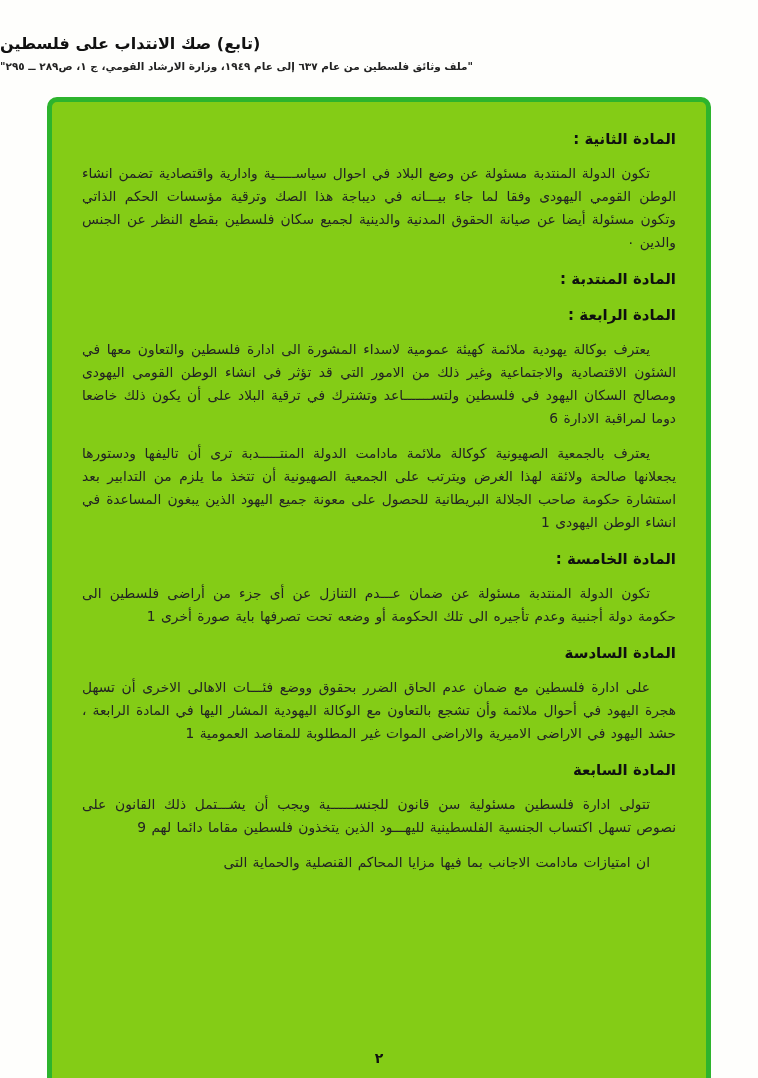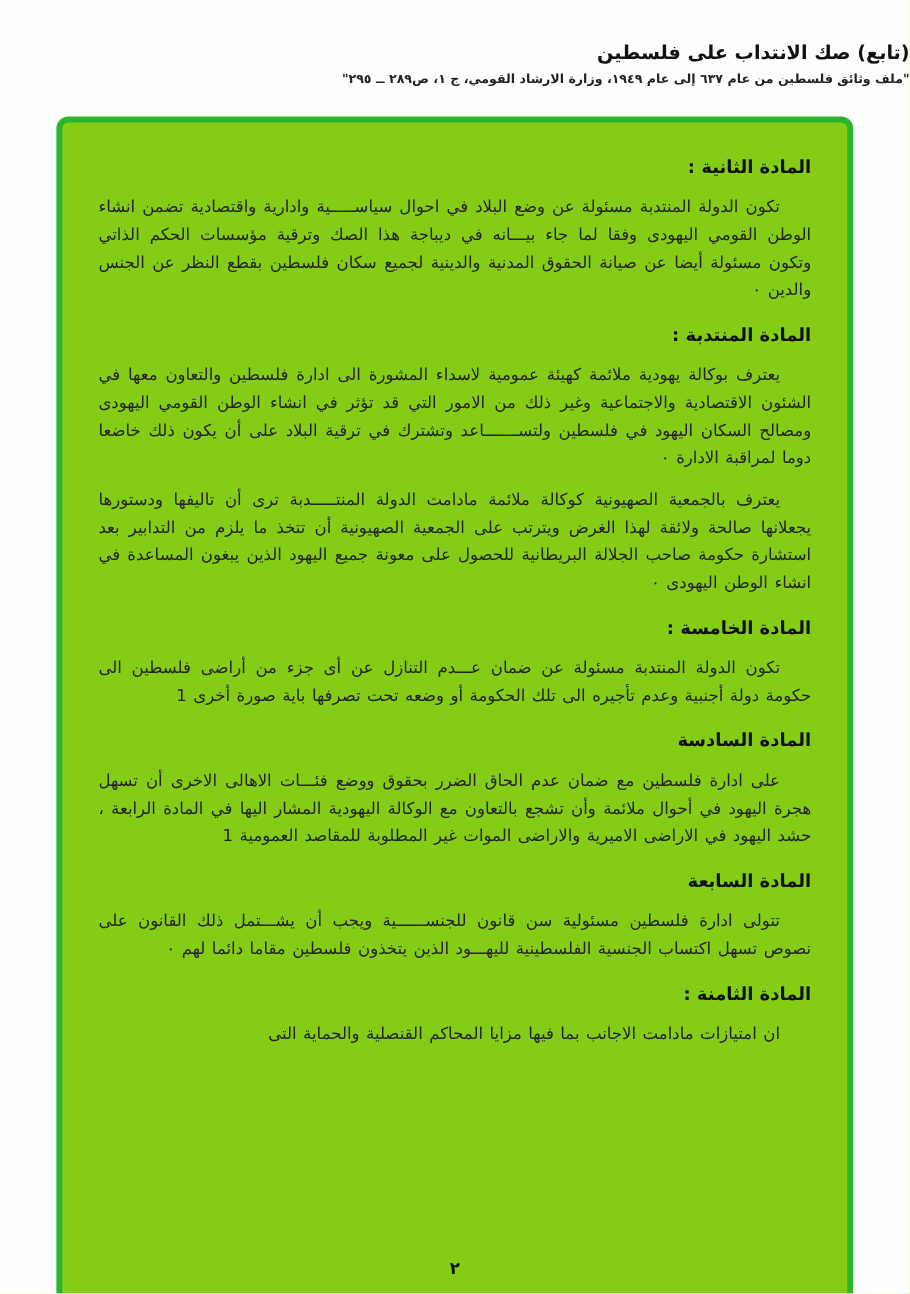--- a/index.html
+++ b/index.html
@@ -11,21 +11,21 @@
     position: relative;
     width: 758px;
     height: 1078px;
     background: #fefefc;
     font-family: "DejaVu Sans", sans-serif;
     color: #1c1c1c;
     overflow: hidden;
     margin: 0 auto;
   }
   .doc-header {
-    text-align: right;
+    text-align: left;
     padding-top: 34px;
     direction: rtl;
   }
   .doc-title {
     font-size: 16px;
     font-weight: bold;
     margin: 0;
     color: #111;
     letter-spacing: 0.5px;
   }
@@ -95,41 +95,41 @@
     <section class="article-section">
       <h2 class="article-heading">المادة الثانية :</h2>
       <p class="article-par">تكون الدولة المنتدبة مسئولة عن وضع البلاد في احوال سياســـــية وادارية واقتصادية تضمن انشاء الوطن القومي اليهودى وفقا لما جاء بيـــانه في ديباجة هذا الصك وترقية مؤسسات الحكم الذاتي وتكون مسئولة أيضا عن صيانة الحقوق المدنية والدينية لجميع سكان فلسطين بقطع النظر عن الجنس والدين ٠</p>
     </section>
 
     <section class="article-section">
       <h2 class="article-heading">المادة المنتدبة :</h2>
     </section>
 
     <section class="article-section">
-      <p class="article-par">يعترف بوكالة يهودية ملائمة كهيئة عمومية لاسداء المشورة الى ادارة فلسطين والتعاون معها في الشئون الاقتصادية والاجتماعية وغير ذلك من الامور التي قد تؤثر في انشاء الوطن القومي اليهودى ومصالح السكان اليهود في فلسطين ولتســـــــاعد وتشترك في ترقية البلاد على أن يكون ذلك خاضعا دوما لمراقبة الادارة ٠</p>
-      <p class="article-par">يعترف بالجمعية الصهيونية كوكالة ملائمة مادامت الدولة المنتـــــدبة ترى أن تاليفها ودستورها يجعلانها صالحة ولائقة لهذا الغرض ويترتب على الجمعية الصهيونية أن تتخذ ما يلزم من التدابير بعد استشارة حكومة صاحب الجلالة البريطانية للحصول على معونة جميع اليهود الذين يبغون المساعدة في انشاء الوطن اليهودى ٠</p>
+      <h2 class="article-heading">المادة الرابعة :</h2>
+      <p class="article-par">يعترف بوكالة يهودية ملائمة كهيئة عمومية لاسداء المشورة الى ادارة فلسطين والتعاون معها في الشئون الاقتصادية والاجتماعية وغير ذلك من الامور التي قد تؤثر في انشاء الوطن القومي اليهودى ومصالح السكان اليهود في فلسطين ولتســـــــاعد وتشترك في ترقية البلاد على أن يكون ذلك خاضعا دوما لمراقبة الادارة 6</p>
+      <p class="article-par">يعترف بالجمعية الصهيونية كوكالة ملائمة مادامت الدولة المنتـــــدبة ترى أن تاليفها ودستورها يجعلانها صالحة ولائقة لهذا الغرض ويترتب على الجمعية الصهيونية أن تتخذ ما يلزم من التدابير بعد استشارة حكومة صاحب الجلالة البريطانية للحصول على معونة جميع اليهود الذين يبغون المساعدة في انشاء الوطن اليهودى 1</p>
     </section>
 
     <section class="article-section">
       <h2 class="article-heading">المادة الخامسة :</h2>
       <p class="article-par">تكون الدولة المنتدبة مسئولة عن ضمان عـــدم التنازل عن أى جزء من أراضى فلسطين الى حكومة دولة أجنبية وعدم تأجيره الى تلك الحكومة أو وضعه تحت تصرفها باية صورة أخرى 1</p>
     </section>
 
     <section class="article-section">
       <h2 class="article-heading">المادة السادسة</h2>
       <p class="article-par">على ادارة فلسطين مع ضمان عدم الحاق الضرر بحقوق ووضع فئـــات الاهالى الاخرى أن تسهل هجرة اليهود في أحوال ملائمة وأن تشجع بالتعاون مع الوكالة اليهودية المشار اليها في المادة الرابعة ، حشد اليهود في الاراضى الاميرية والاراضى الموات غير المطلوبة للمقاصد العمومية 1</p>
     </section>
 
     <section class="article-section">
       <h2 class="article-heading">المادة السابعة</h2>
-      <p class="article-par">تتولى ادارة فلسطين مسئولية سن قانون للجنســــــية ويجب أن يشـــتمل ذلك القانون على نصوص تسهل اكتساب الجنسية الفلسطينية لليهـــود الذين يتخذون فلسطين مقاما دائما لهم ٠</p>
+      <p class="article-par">تتولى ادارة فلسطين مسئولية سن قانون للجنســــــية ويجب أن يشـــتمل ذلك القانون على نصوص تسهل اكتساب الجنسية الفلسطينية لليهـــود الذين يتخذون فلسطين مقاما دائما لهم 9</p>
     </section>
 
     <section class="article-section">
-      <h2 class="article-heading">المادة الثامنة :</h2>
       <p class="article-par">ان امتيازات مادامت الاجانب بما فيها مزايا المحاكم القنصلية والحماية التى</p>
     </section>
 
   </div>
 
   <div class="page-number">٢</div>
 
 </div>
 
 </body></html>

